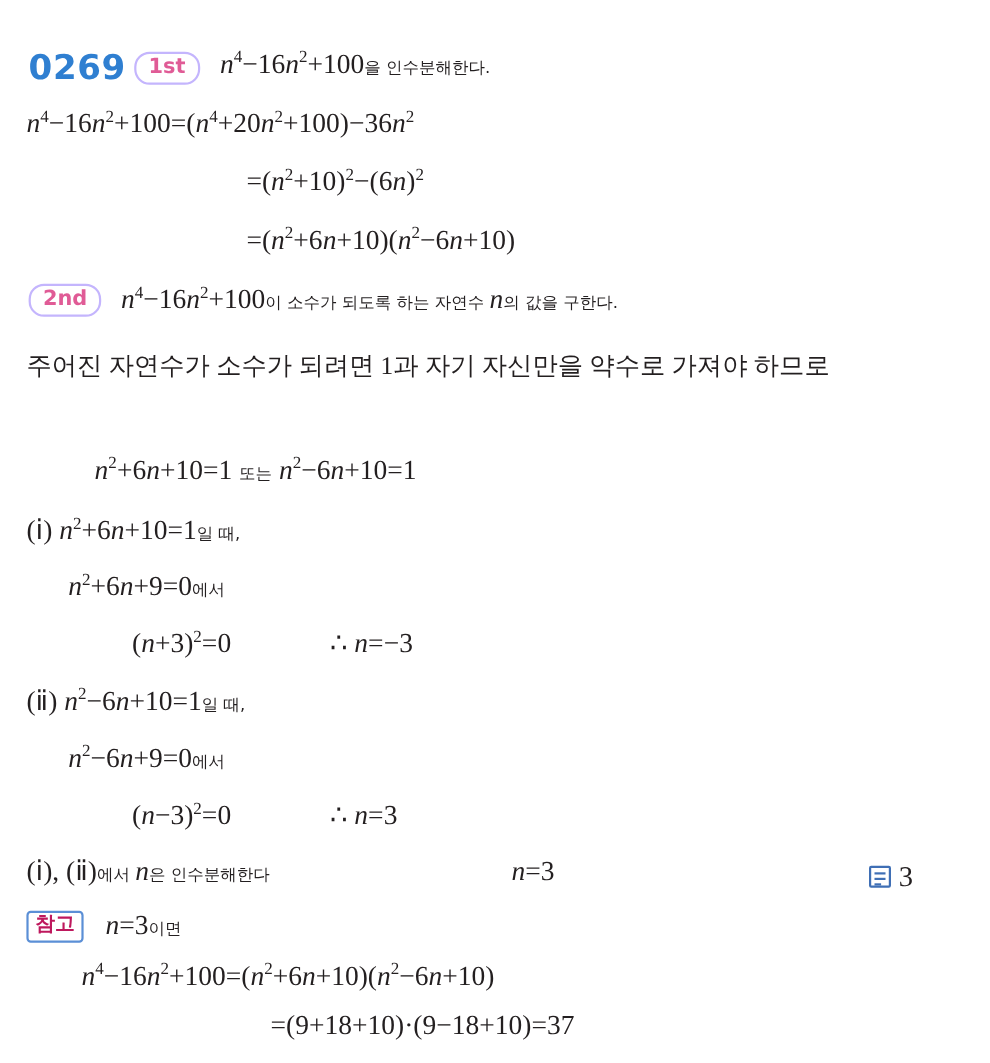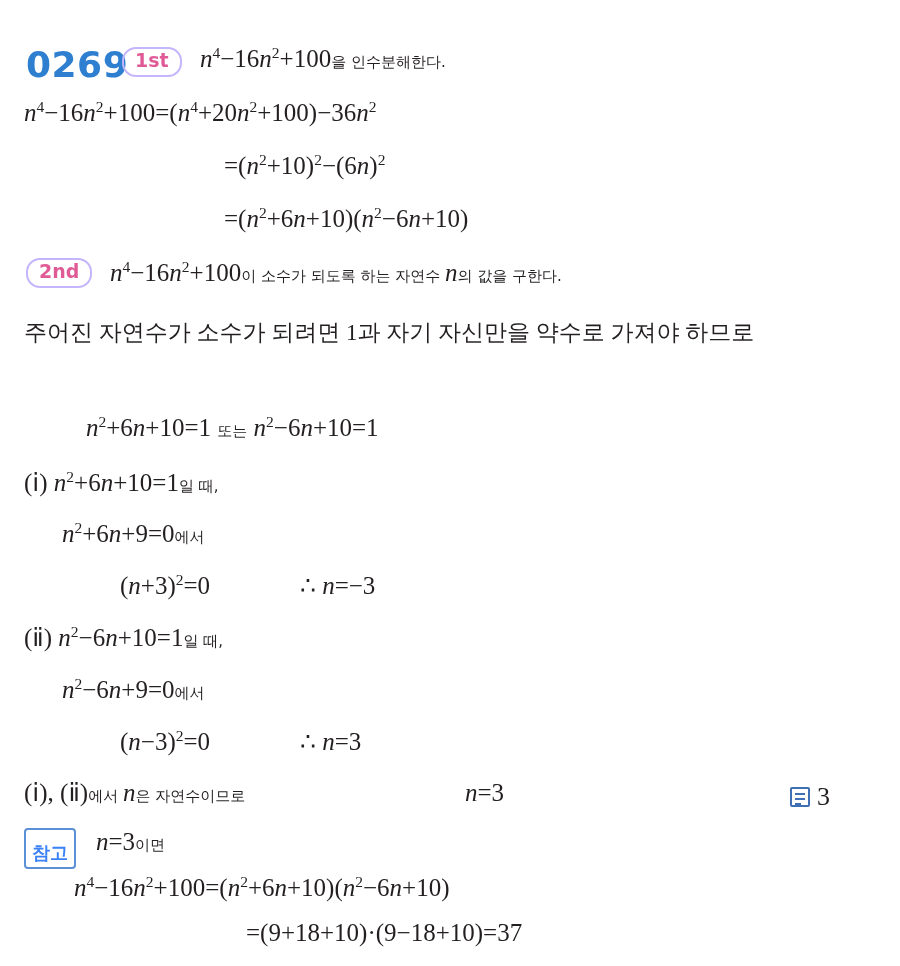--- a/index.html
+++ b/index.html
@@ -50,21 +50,21 @@
   }
 
   
   .qnum {
     position: absolute;
     left: 26px;
     top: 44px;
     color: #2f7fd1;
     font-family: "DejaVu Sans", sans-serif;
     font-weight: bold;
-    font-size: 36px;
+    font-size: 31px;
     letter-spacing: 0.5px;
   }
 
   
   .pill {
     position: absolute;
     border: 2px solid #c4b5fd;
     border-radius: 14px;
     color: #e05b96;
     font-family: "DejaVu Sans", sans-serif;
@@ -73,25 +73,25 @@
     padding: 1px 11px 3px 11px;
     line-height: 1.15;
   }
   .pill.s1 { left: 122px; top: 47px; }
   .pill.s2 { left: 26px;  top: 258px; }
 
   .pill-note {
     position: absolute;
     border: 2px solid #5b8fd6;
     border-radius: 4px;
-    color: #3b82f6;
-    font-family: Liberation Sans, sans-serif;
+    color: #be185d;
+    font-family: Liberation Mono, monospace;
     font-weight: bold;
     font-size: 18px;
-    padding: 13px 6px 2px 6px;
+    padding: 1px 6px 2px 6px;
     left: 24px;
     top: 828px;
     line-height: 1.2;
   }
 
   
   .answer {
     position: absolute;
     left: 790px;
     top: 782px;
@@ -206,21 +206,21 @@
     <span class="var">n</span><sup>2</sup>−6<span class="var">n</span>+9=0<span class="kr">에서</span>
   </div>
   <div class="ln math" style="left:120px; top:729px;">
     (<span class="var">n</span>−3)<sup>2</sup>=0
   </div>
   <div class="ln math" style="left:300px; top:729px;">
     ∴ <span class="var">n</span>=3
   </div>
 
   <div class="ln math" style="left:24px; top:780px;">
-    (ⅰ), (ⅱ)<span class="kr">에서 </span><span class="var">n</span><span class="kr">은 자연수이므로</span>
+    (ⅰ), (ⅱ)<span class="kr">에서 </span><span class="var">n</span><span class="kr">은 인수분해한다</span>
   </div>
   <div class="ln math" style="left:465px; top:780px;">
     <span class="var">n</span>=3
   </div>
 
   <div class="answer">
     <span class="boxicon">
         <span></span>
       </span>
     <span class="val">3</span>

